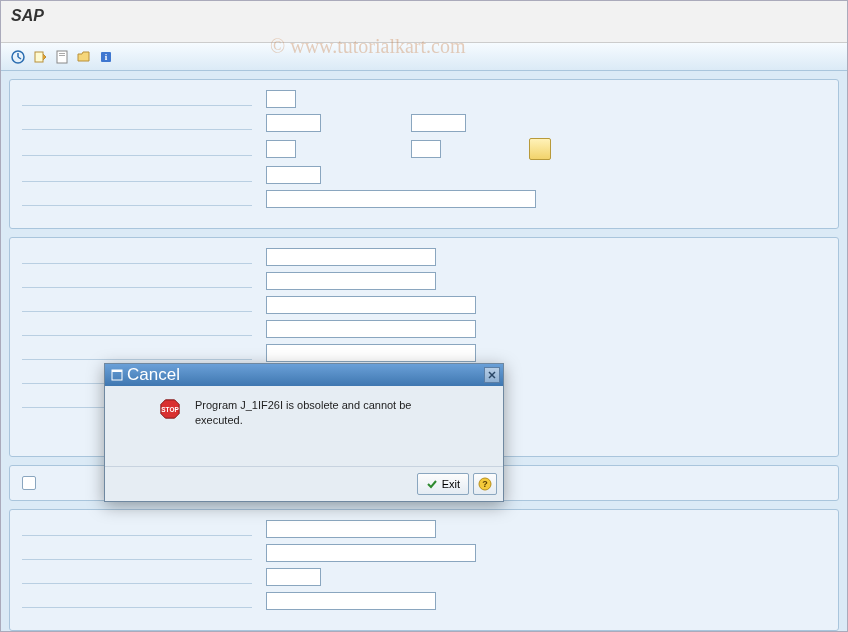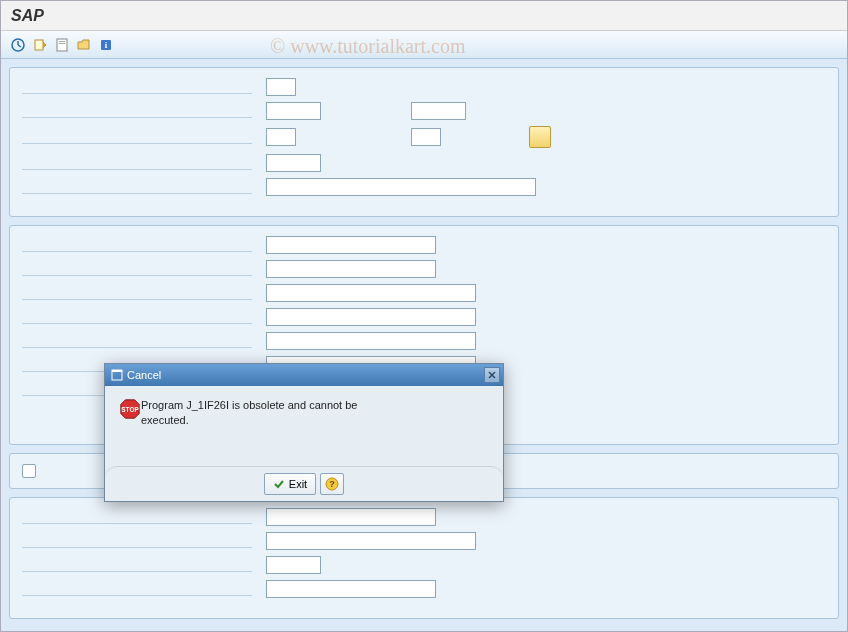--- a/index.html
+++ b/index.html
@@ -9,21 +9,21 @@
     font-family: Arial, Helvetica, sans-serif;
     font-size: 11px;
     background: #ffffff;
     width: 848px;
     height: 632px;
     overflow: hidden;
     position: relative;
     border: 1px solid #aab;
   }
   .title-bar {
-    height: 30px;
+    height: 42px;
     background: #f2f2f2;
     border-bottom: 1px solid #ccc;
     padding: 6px 10px;
     font-size: 16px;
     font-weight: bold;
     font-style: italic;
     color: #333;
   }
   .toolbar {
     height: 28px;
@@ -104,60 +104,60 @@
     top: 362px;
     width: 400px;
     background: #e6edf3;
     border: 1px solid #6f88a0;
     box-shadow: 0 4px 16px rgba(0,0,0,0.35);
   }
   .modal-title {
     height: 22px;
     background: linear-gradient(#6aa0d8, #3f77b0);
     color: #fff;
-    font-size: 11px;
+    font-size: 17px;
     display: flex;
     align-items: center;
     padding: 0 6px;
     gap: 4px;
     position: relative;
   }
   .modal-close {
     position: absolute;
     right: 3px;
     top: 3px;
     width: 16px;
     height: 16px;
     background: linear-gradient(#b7cee6,#8fb0d2);
     border:1px solid #5b7fa6;
     display:flex;align-items:center;justify-content:center;
     cursor:pointer;
   }
   .modal-body {
     padding: 10px 4px 8px 14px;
     display: flex;
-    gap: 0;
+    gap: 14px;
     min-height: 80px;
+    margin-left: 40px;
   }
   .stop-icon {
     width: 22px; height: 22px; flex-shrink:0; margin-top:2px;
   }
   .modal-msg {
     color: #222;
     font-size: 11px;
     line-height: 1.4;
     padding-top: 2px;
   }
   .modal-footer {
     display:flex;
-    justify-content:center;
+    justify-content:flex-end;
     gap:4px;
     padding: 6px;
     border-top:1px solid #c8d3df;
-    border-radius:12px;
   }
   .sap-btn {
     height: 22px;
     display:flex;
     align-items:center;
     gap:4px;
     padding: 0 8px;
     background: linear-gradient(#fdfdfd,#e5ecf3);
     border:1px solid #8aa6bf;
     border-radius:2px;

